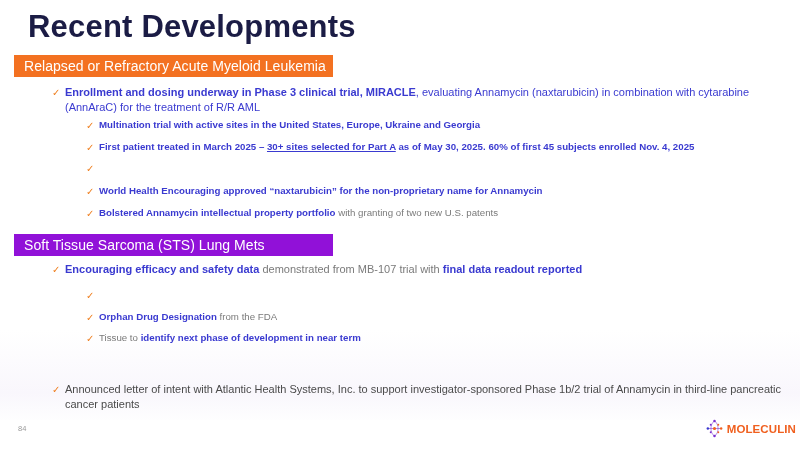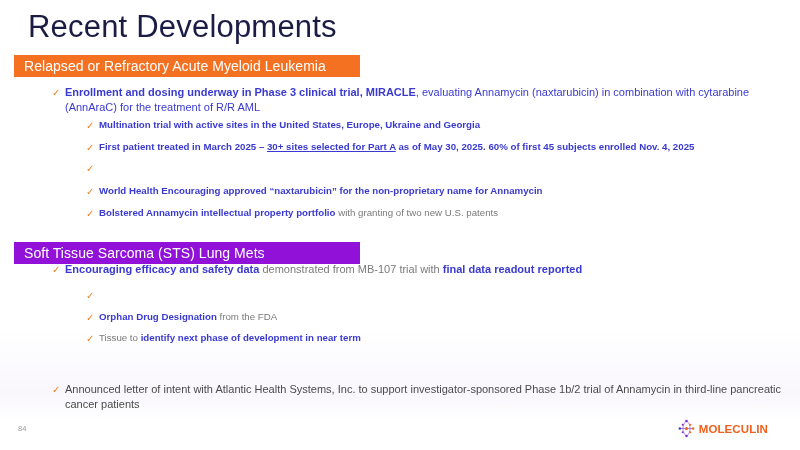--- a/index.html
+++ b/index.html
@@ -20,35 +20,35 @@
     position:absolute; left:0; right:0; top:330px; height:90px;
     background:linear-gradient(180deg, rgba(246,243,250,0) 0%, rgba(244,240,250,0.55) 70%, rgba(250,249,253,0.2) 100%);
     pointer-events:none;
   }
   .page-title {
     position:absolute;
     left:28px; top:8px;
     font-size:31px;
     line-height:38px;
     color:#1b1c45;
-    font-weight:400;
+    font-weight:700;
     letter-spacing:0.2px;
     white-space:nowrap;
   }
   .section-bar {
     position:absolute;
     left:14px;
     height:22px;
-    width:346px;
+    width:319px;
     display:flex;
     align-items:center;
     padding-left:10px;
   }
   .section-bar.orange { background:#f37121; }
-  .section-bar.purple { background:#9111d8;margin-top:8px; }
+  .section-bar.purple { background:#9111d8; }
   .section-bar .bar-label {
     color:#ffffff;
     font-size:14px;
     line-height:14px;
     font-weight:400;
     white-space:nowrap;
     letter-spacing:0.05px;
   }
   .bullet {
     position:absolute;
@@ -80,21 +80,21 @@
   .l2 { left:86px; width:700px; }
 
   .page-num {
     position:absolute;
     left:18px; top:424px;
     font-size:7.5px;
     color:#9a9a9a;
   }
   .logo {
     position:absolute;
-    right:32px; top:419px;
+    right:4px; top:419px;
     display:flex; align-items:center; gap:3px;
   }
   .logo-mark { width:19px; height:19px; display:block; }
   .logo-text {
     font-size:11.5px;
     font-weight:bold;
     color:#f0601f;
     letter-spacing:0.1px;
     line-height:12px;
   }

